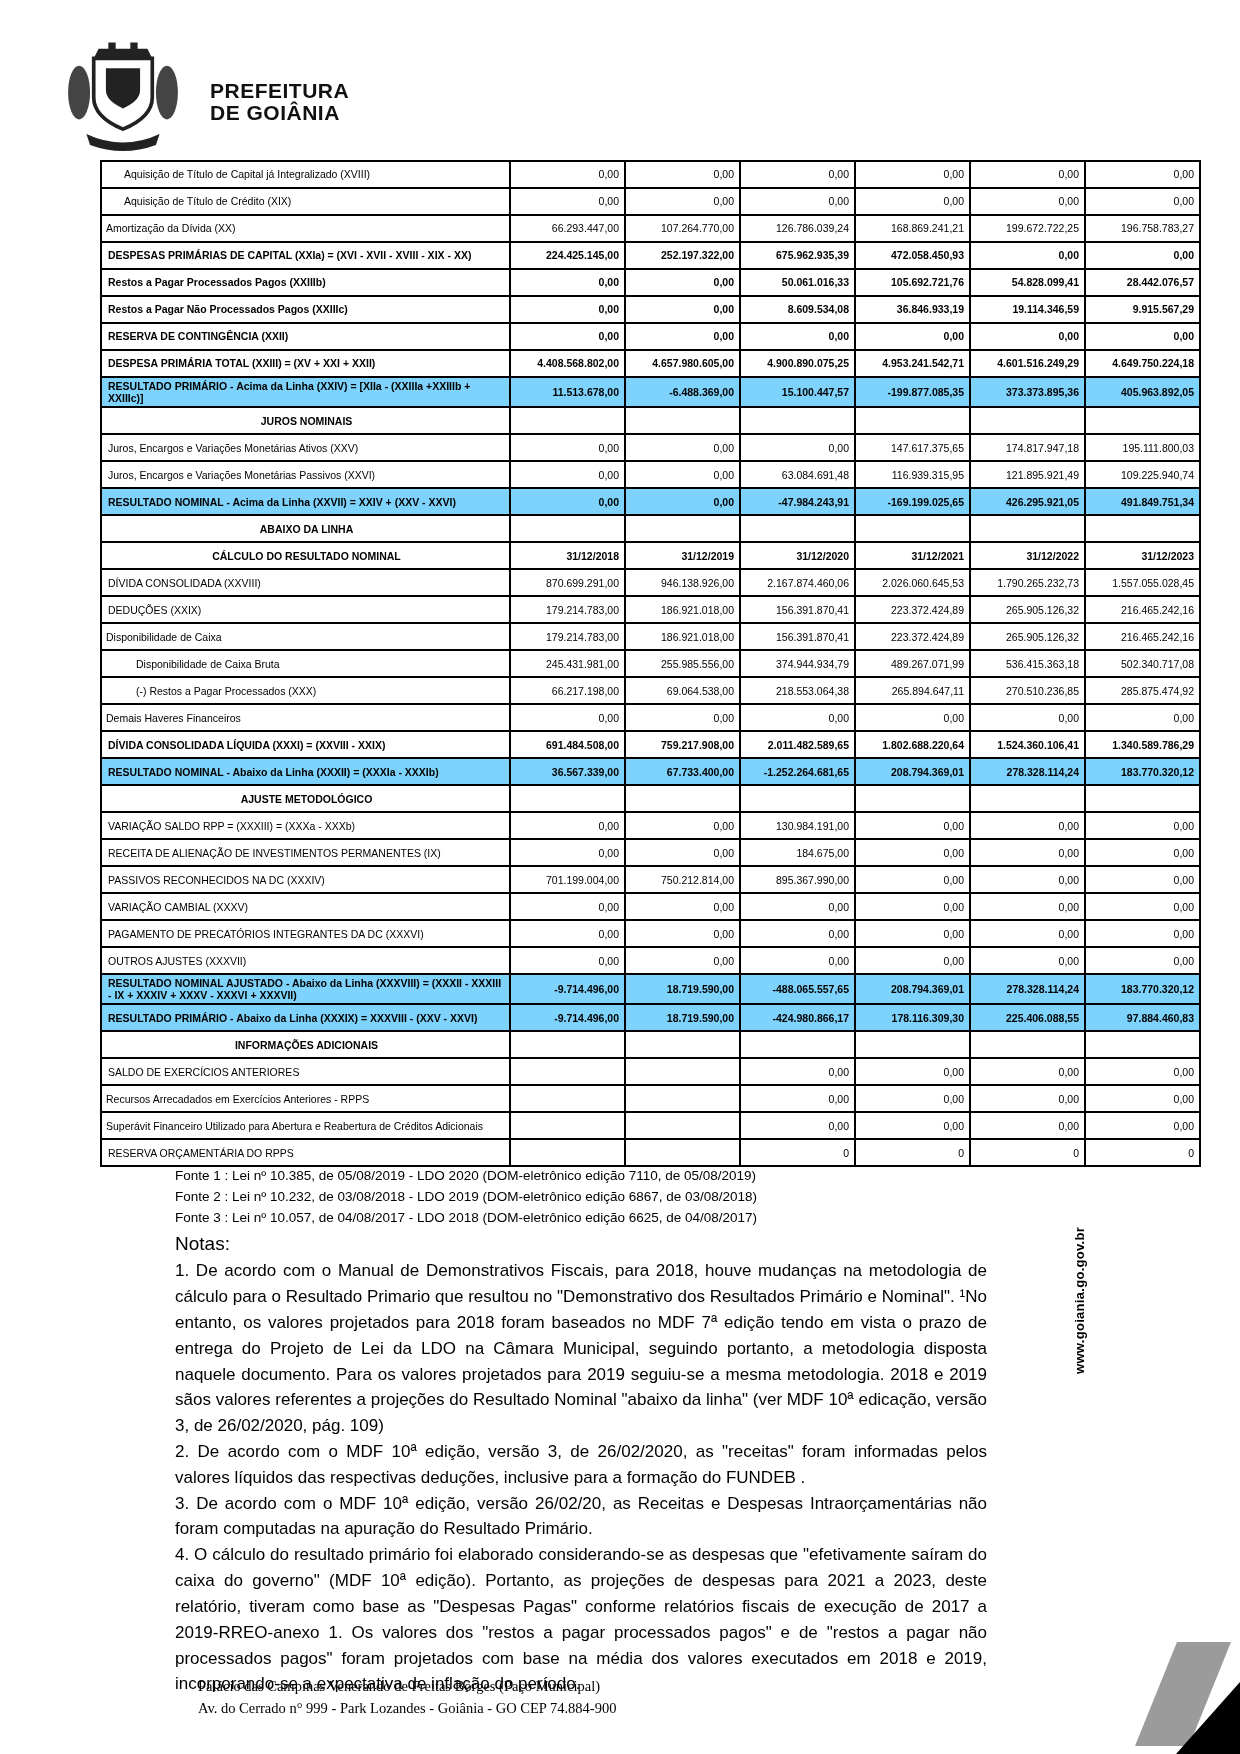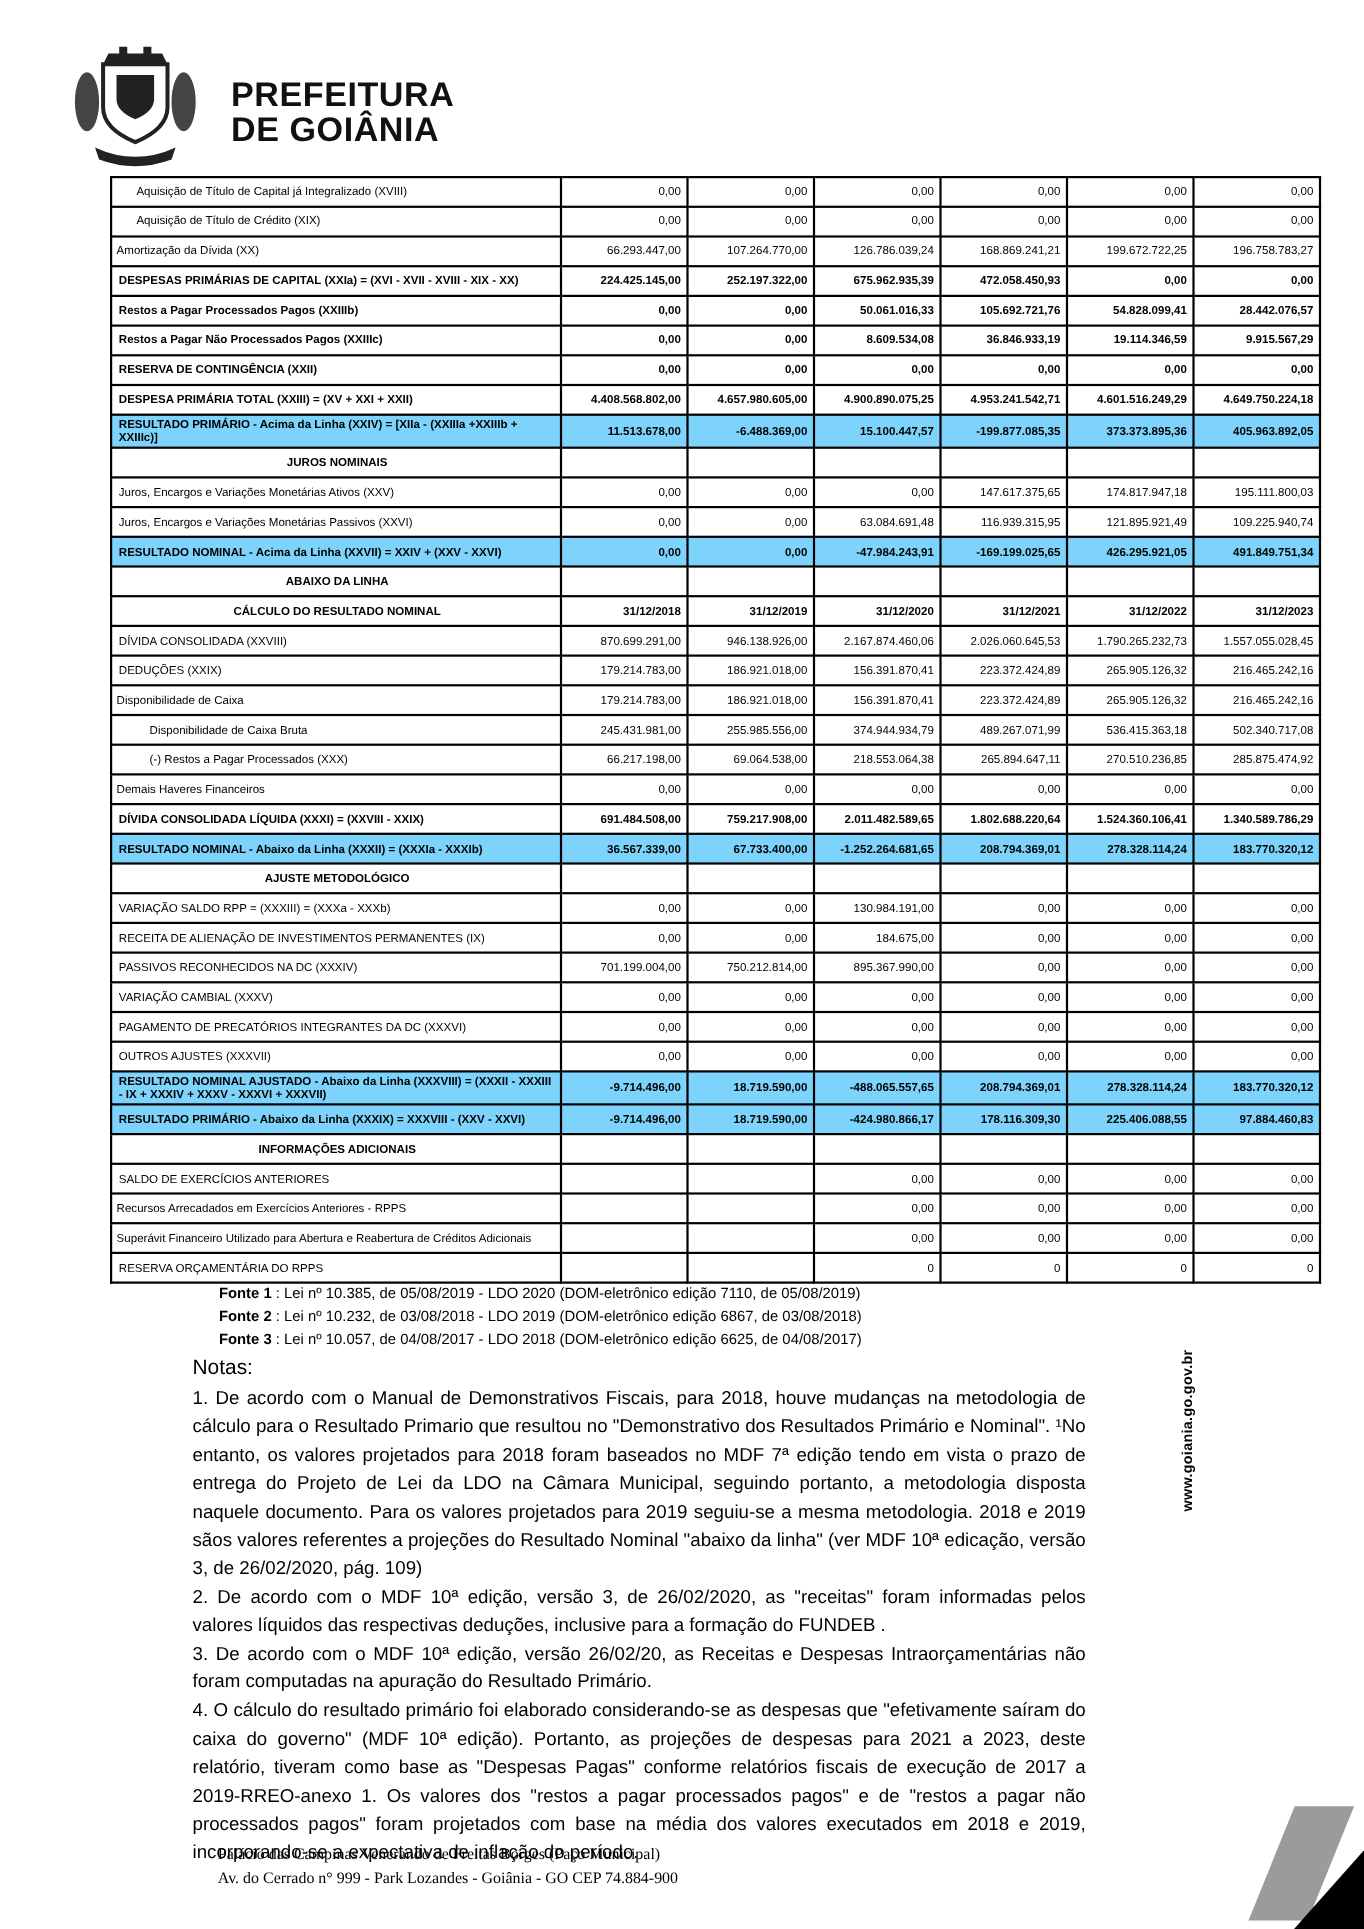--- a/index.html
+++ b/index.html
@@ -2,21 +2,21 @@
 <html><head>
 <meta charset="utf-8">
 <style>
   html,body{margin:0;padding:0;background:#fff;}
   .page{position:relative;width:1240px;height:1754px;background:#ffffff;overflow:hidden;
         font-family:"Liberation Sans",sans-serif;color:#000;}
 
   
   .hdr{position:absolute;top:34px;left:62px;display:flex;align-items:center;}
   .crest{width:122px;height:122px;}
-  .orgname{margin-left:26px;margin-top:14px;font-weight:bold;font-size:31px;line-height:1.04;
+  .orgname{margin-left:26px;margin-top:14px;font-weight:bold;font-size:21px;line-height:1.04;
            letter-spacing:.5px;color:#111;font-family:"Liberation Sans",sans-serif;}
 
   
   table.fiscal{position:absolute;top:160px;left:100px;width:1040px;border-collapse:collapse;
                table-layout:fixed;}
   table.fiscal td{border:2px solid #000;vertical-align:middle;height:21px;
                   font-size:10.5px;line-height:1.15;background:#fff;}
   td.lbl{width:381px;text-align:left;padding:2px 4px 2px 6px;}
   td.val{width:103px;text-align:right;padding:2px 5px;}
   tr.bold td{font-weight:bold;}
@@ -24,21 +24,21 @@
   tr.gray td{background:#7dd3fc;}
   tr.section td.lbl{text-align:center;font-weight:bold;}
   td.ind1{padding-left:4px;}
   td.ind2{padding-left:22px;}
   td.ind3{padding-left:34px;}
   tr.center-lbl td.lbl{text-align:center;font-weight:bold;}
 
   
   .foot{position:absolute;top:1166px;left:175px;width:812px;}
   .src-line{font-size:13.5px;line-height:1.55;}
-  .src-line b{font-weight:bold;margin-left:24px;}
+  .src-line b{font-weight:normal;}
   .notes-title{font-size:19px;font-weight:normal;line-height:1.55;}
   .note{font-size:17px;line-height:1.52;text-align:justify;margin:0;}
 
   .address{position:absolute;left:170px;top:1676px;font-family:"Liberation Serif",serif;
            font-size:14.5px;line-height:1.5;color:#000;margin-left:28px;}
 
   .vsite{position:absolute;left:1072px;top:1188px;height:186px;writing-mode:vertical-rl;
          transform:rotate(180deg);font-weight:bold;font-size:13px;letter-spacing:.3px;}
 
   .corner-gray{position:absolute;right:30px;bottom:8px;width:54px;height:104px;

